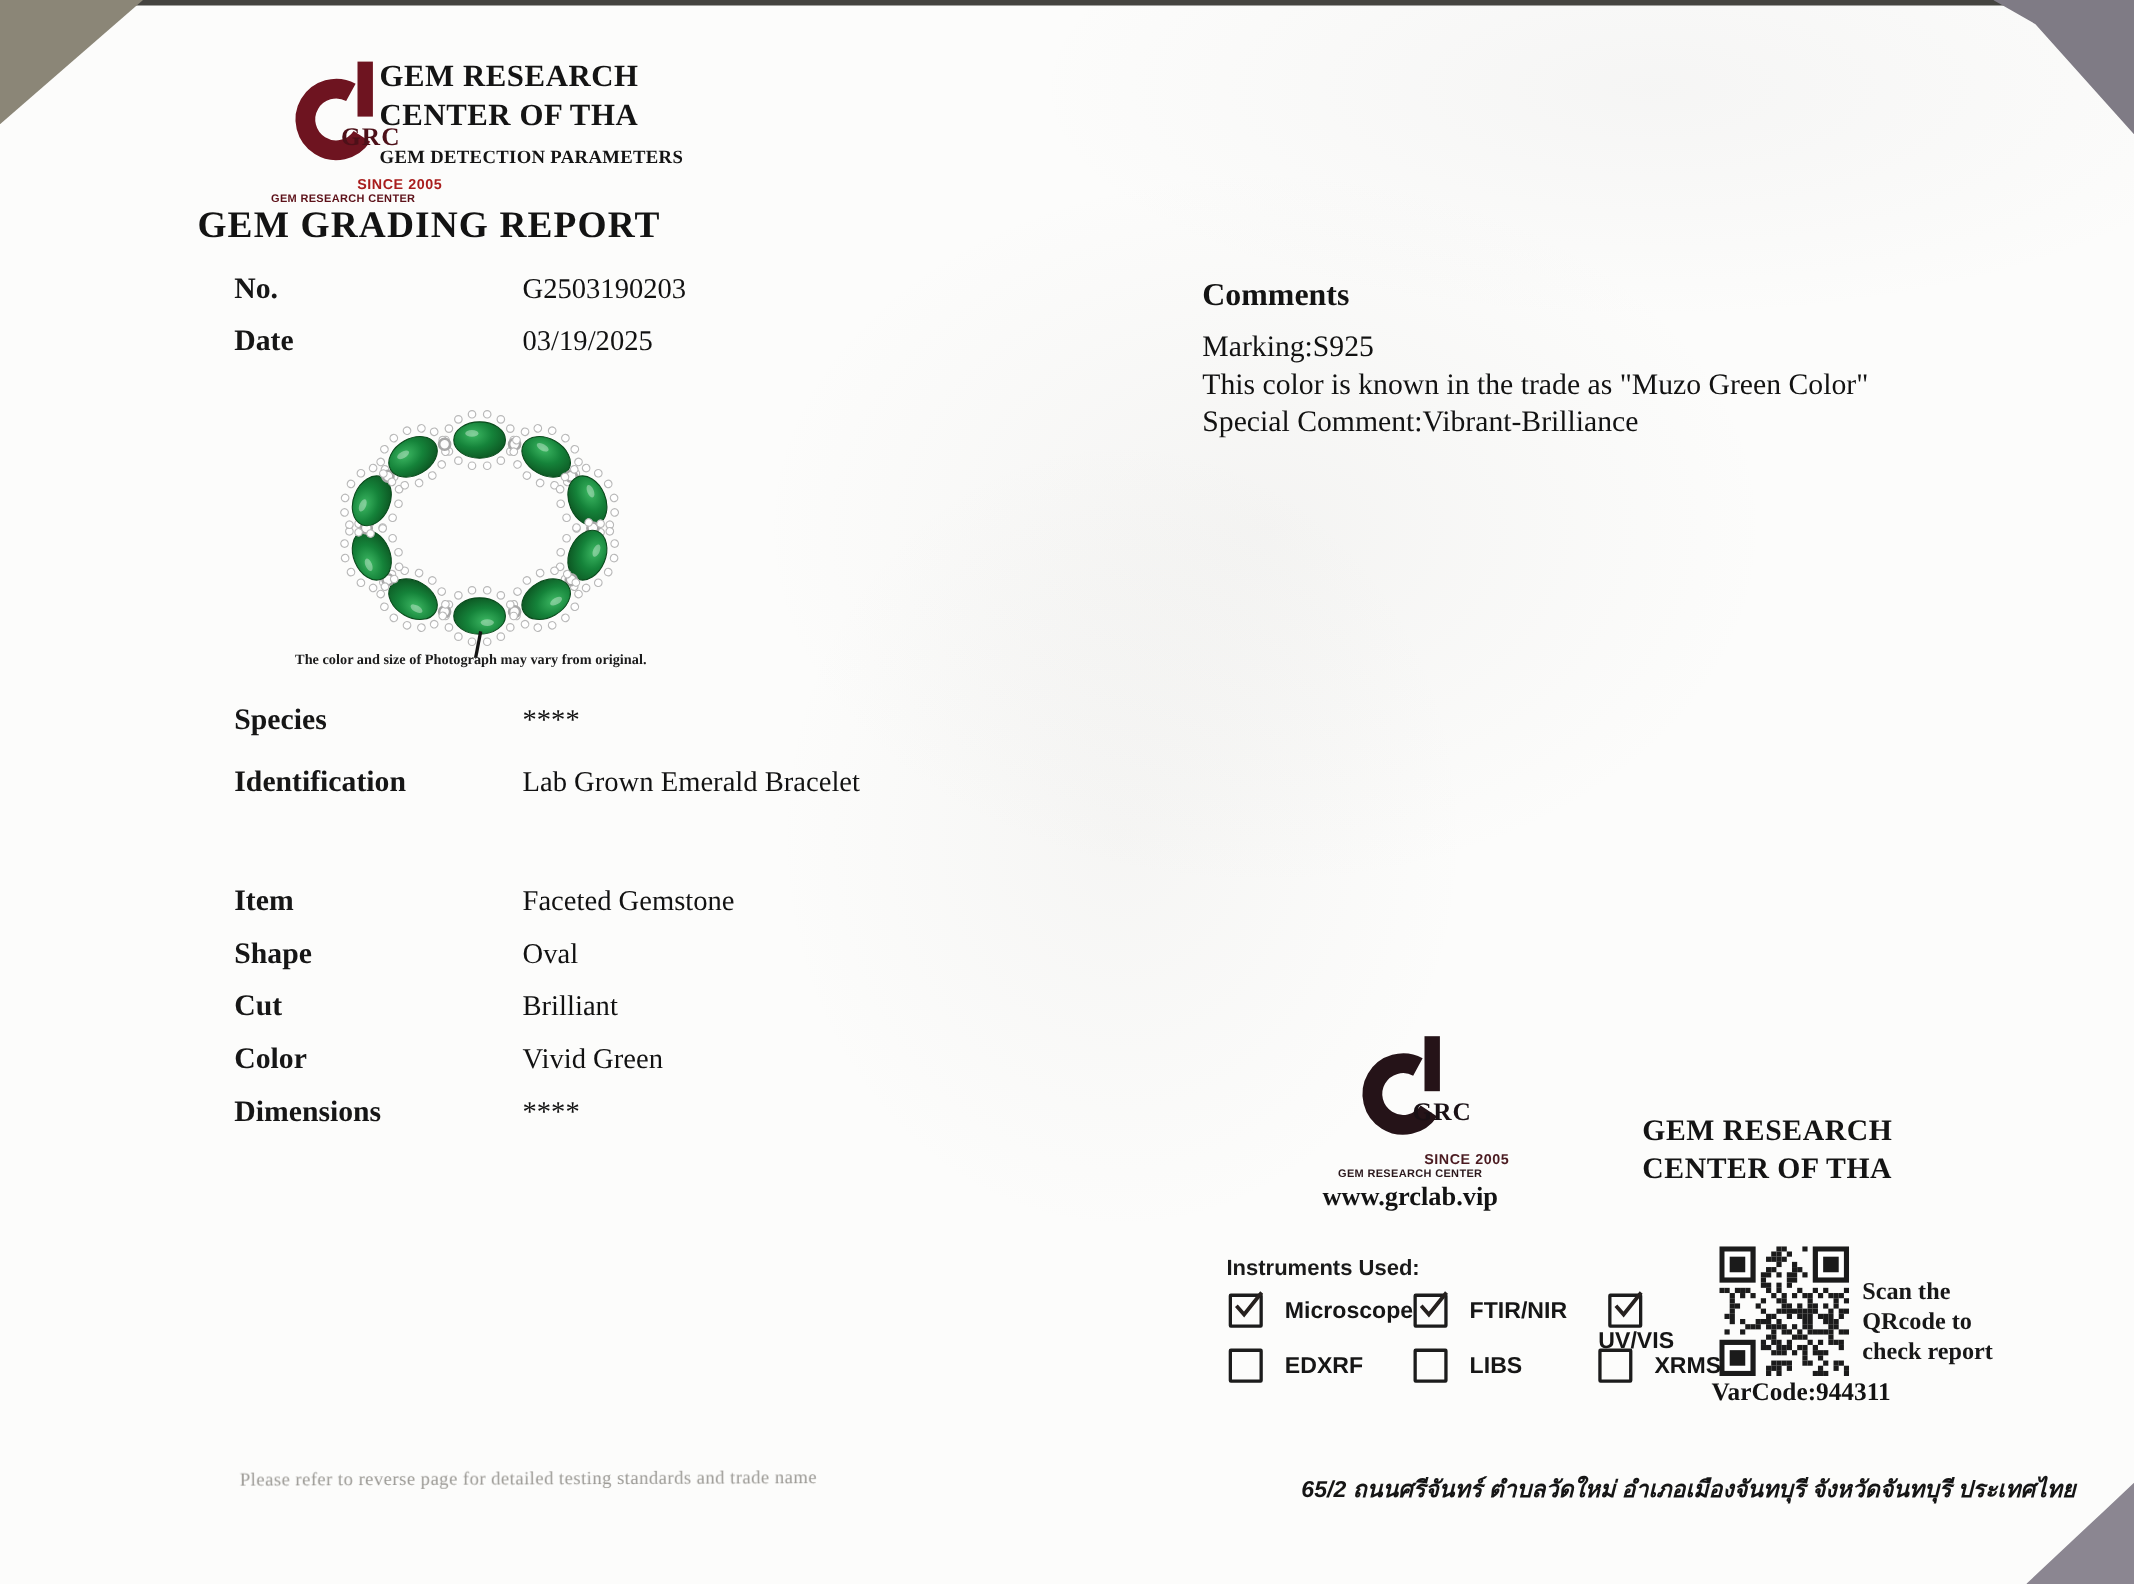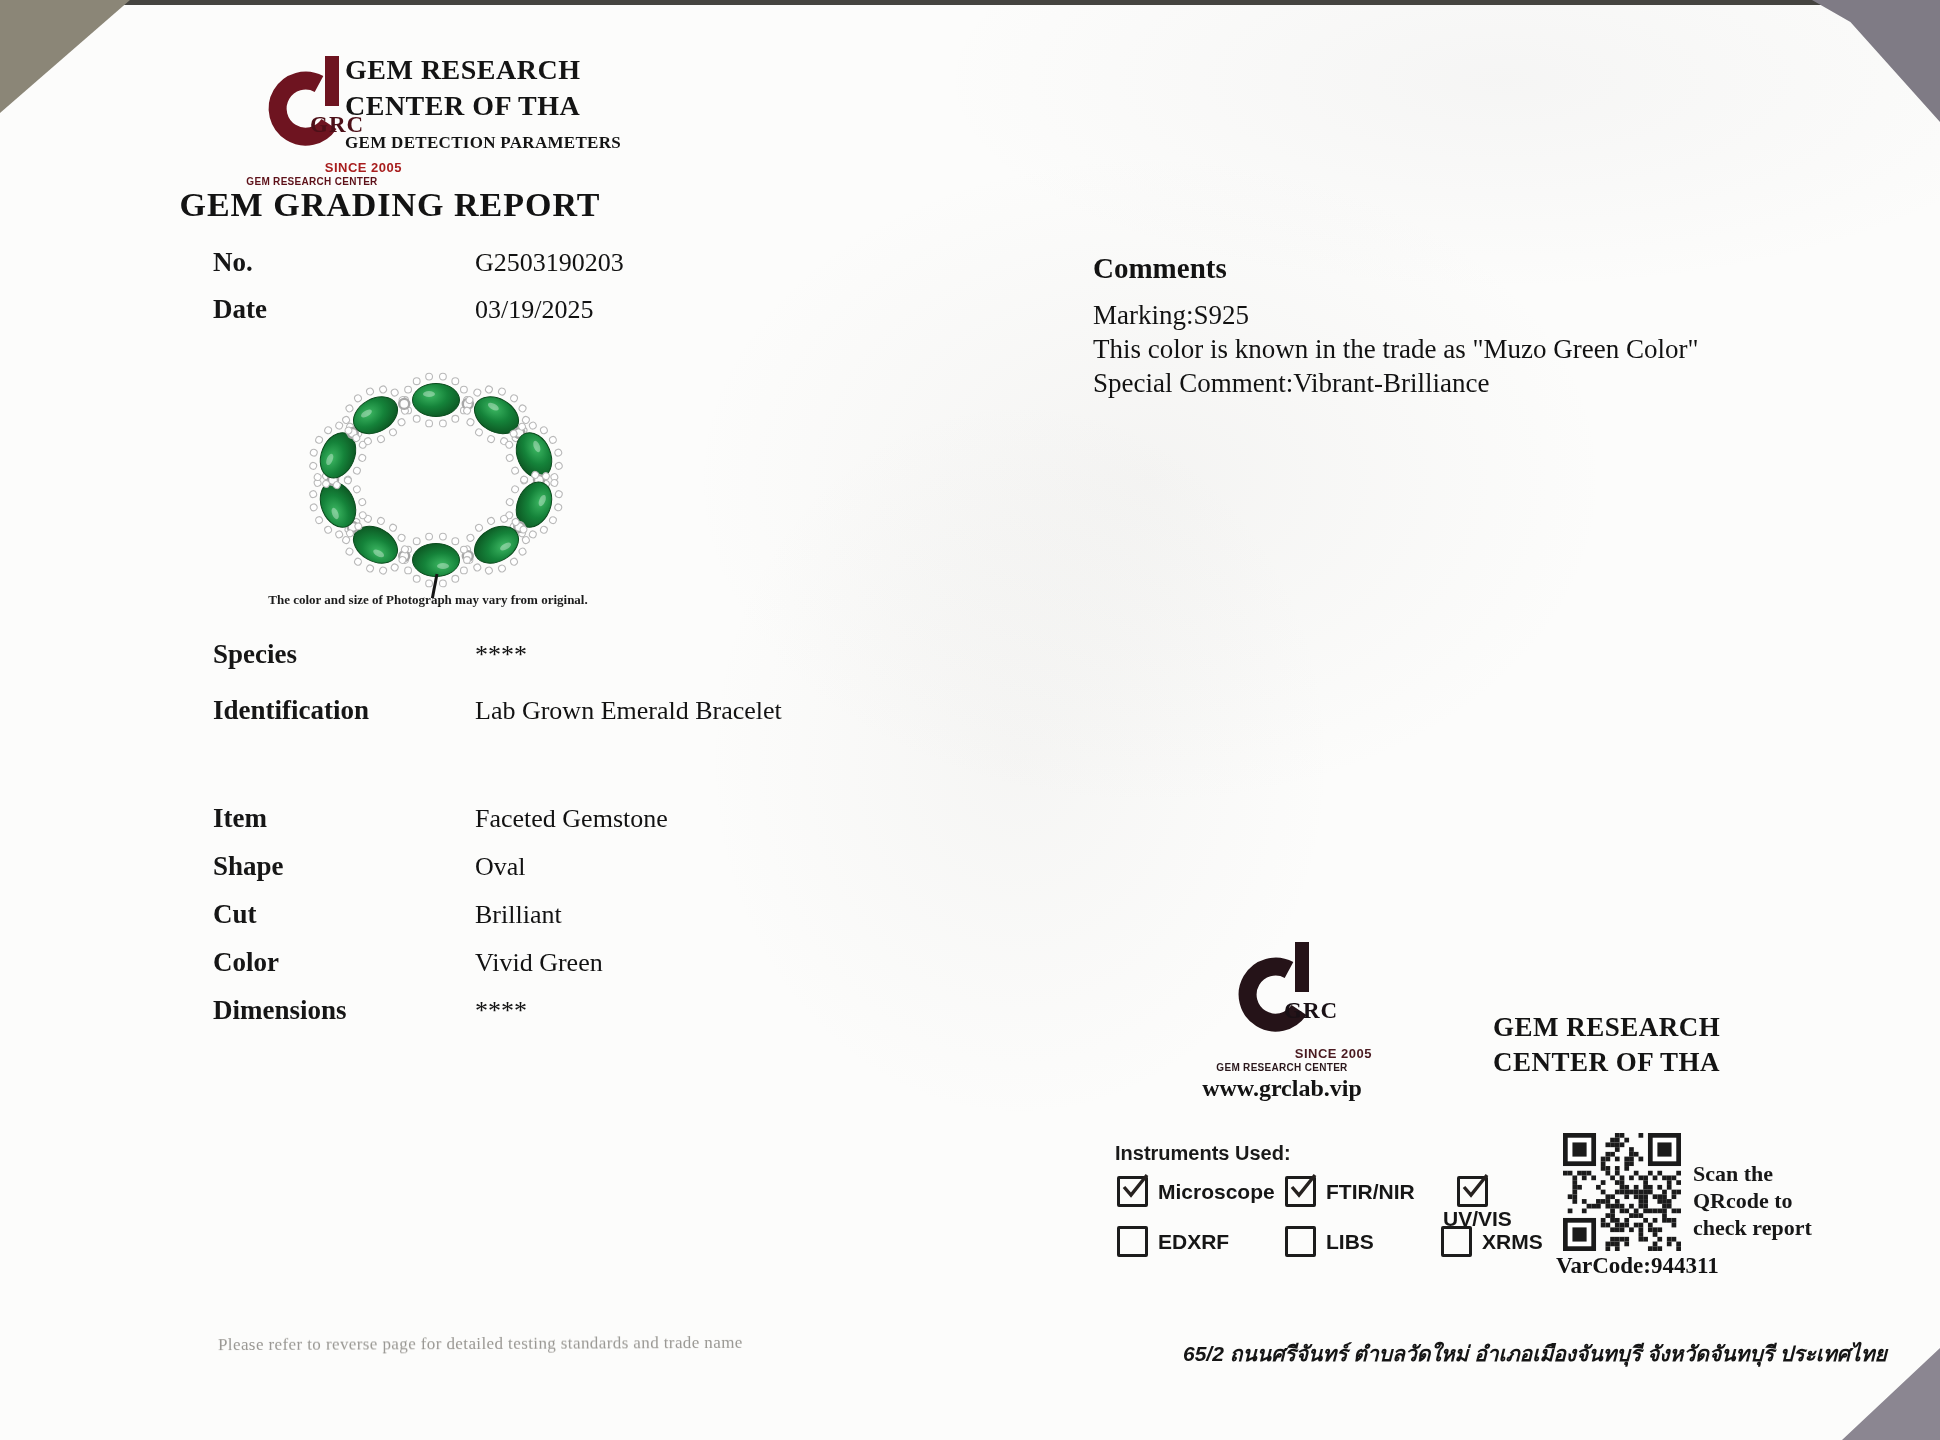--- a/index.html
+++ b/index.html
@@ -53,21 +53,21 @@
   .footer-note{font:17px "Liberation Serif",serif;color:#8f8d88;opacity:.9;filter:blur(.35px);transform:rotate(-.25deg);letter-spacing:.4px;}
 
   .comments-title{font:bold 29px "Liberation Serif",serif;color:#131313;}
   .comments-lines{font:27px "Liberation Serif",serif;color:#121212;line-height:34px;width:660px;}
 
   .instruments-title{font:bold 20px "Liberation Sans",sans-serif;color:#1a1a1a;}
   .instr-item{position:absolute;display:flex;align-items:center;}
   .instr-box{position:relative;width:25px;height:25px;border:3px solid #1c1c1c;border-radius:2px;background:transparent;flex:none;}
   .instr-box svg{position:absolute;left:-2px;top:-8px;display:none;}
   .instr-item.checked .instr-box svg{display:block;}
-  .instr-label{margin-left:10px;font:bold 21px "Liberation Sans",sans-serif;color:#161616;white-space:nowrap;}
+  .instr-label{margin-left:20px;font:bold 21px "Liberation Sans",sans-serif;color:#161616;white-space:nowrap;}
 
   .qr-caption{font:bold 22px "Liberation Serif",serif;color:#181818;line-height:27px;width:140px;}
   .varcode{font:bold 23px "Liberation Serif",serif;color:#131313;}
 
   .address-th{font:bold 21px "Liberation Sans",sans-serif;color:#151515;white-space:nowrap;}
 </style>
 </head>
 <body>
 
 <div class="page">
@@ -365,21 +365,21 @@
         <span class="instr-label">UV/VIS</span>
       </div>
     <div class="instr-item" style="left:0;top:50px;">
         <span class="instr-box"></span>
         <span class="instr-label">EDXRF</span>
       </div>
     <div class="instr-item" style="left:168px;top:50px;">
         <span class="instr-box"></span>
         <span class="instr-label">LIBS</span>
       </div>
-    <div class="instr-item" style="left:324px;top:50px;">
+    <div class="instr-item" style="left:336px;top:50px;">
         <span class="instr-box"></span>
         <span class="instr-label">XRMS</span>
       </div>
   </div>
 
   <svg id="qr-svg" class="abs" style="left:1563px;top:1133px;" width="118" height="118" viewBox="0 0 125 125">
       <rect x="55" y="0" width="5" height="5" fill="#1b1b1b"></rect>
       <rect x="60" y="0" width="5" height="5" fill="#1b1b1b"></rect>
       <rect x="80" y="0" width="5" height="5" fill="#1b1b1b"></rect>
       <rect x="50" y="5" width="5" height="5" fill="#1b1b1b"></rect>

